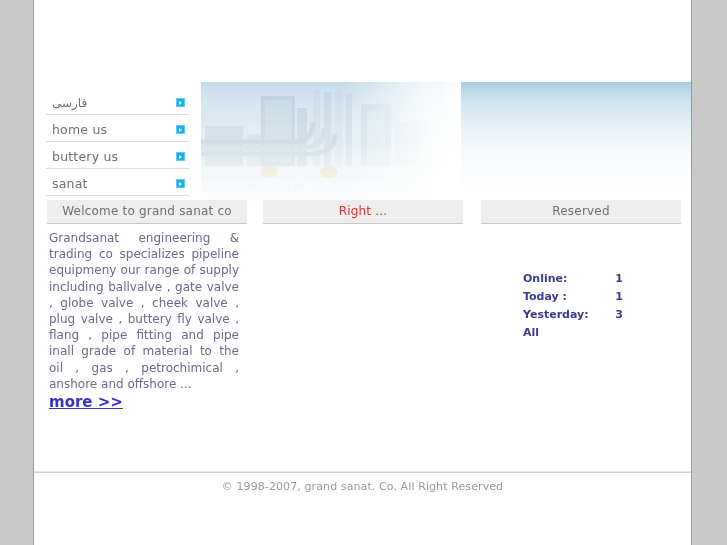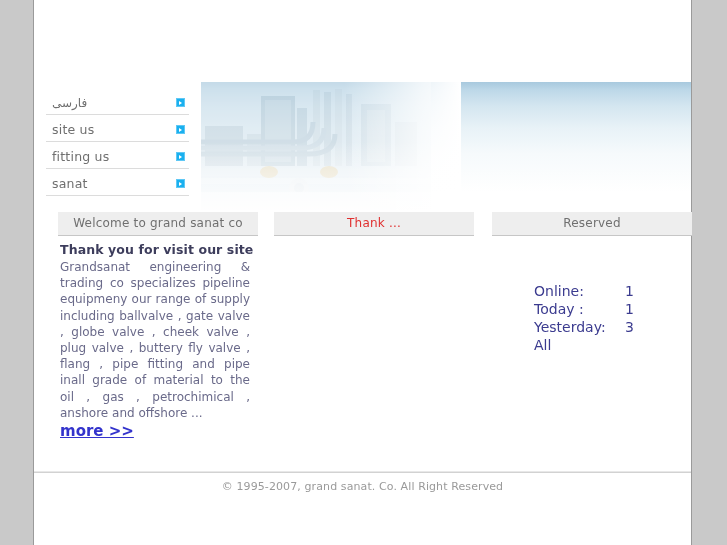--- a/index.html
+++ b/index.html
@@ -127,24 +127,23 @@
     width: 0; height: 0;
     border-top: 2px solid transparent;
     border-bottom: 2px solid transparent;
     border-left: 3px solid #ffffff;
   }
 
   
   .columns {
     position: absolute;
     left: 0;
-    top: 212px;
+    top: 200px;
     width: 564px;
     height: 258px;
-    margin-left: 11px;
   }
 
   .panel { position: absolute; top: 0; }
   .panel-left   { left: 13px;  width: 200px; }
   .panel-mid    { left: 229px; width: 200px; }
   .panel-right  { left: 447px; width: 200px; }
 
   .panel-head {
     height: 23px;
     line-height: 23px;
@@ -182,22 +181,22 @@
     font-size: 15px;
     font-weight: bold;
     color: #3333cc;
     text-decoration: underline;
     cursor: pointer;
   }
 
   
   .stats {
     margin: 40px 0 0 42px;
-    font-size: 14px;
-    font-weight: normal;
+    font-size: 11px;
+    font-weight: bold;
     color: #3b3b8f;
     line-height: 18px;
   }
   .stats-row { display: block; white-space: nowrap; }
   .stats-label {
     display: inline-block;
     width: 56px;
   }
   .stats-value {
     display: inline-block;
@@ -236,26 +235,26 @@
   <div class="banner-row">
 
     <div class="nav">
 
       <div class="nav-item">
         <span class="nav-label rtl">فارسی</span>
         <span class="nav-bullet"></span>
       </div>
 
       <div class="nav-item">
-        <span class="nav-label">site us</span>
+        <span class="nav-label">home us</span>
         <span class="nav-bullet"></span>
       </div>
 
       <div class="nav-item">
-        <span class="nav-label">fitting us</span>
+        <span class="nav-label">buttery us</span>
         <span class="nav-bullet"></span>
       </div>
 
       <div class="nav-item">
         <span class="nav-label">sanat</span>
         <span class="nav-bullet"></span>
       </div>
 
     </div>
 
@@ -296,28 +295,27 @@
       <div class="banner-haze"></div>
       <div class="banner-fade"></div>
     </div>
   </div>
 
   <div class="columns">
 
     <div class="panel panel-left">
       <div class="panel-head">Welcome to grand sanat co</div>
       <div class="panel-body">
-        <div class="article-title">Thank you for visit our site</div>
         <p class="article-text">Grandsanat engineering &amp; trading co specializes pipeline equipmeny our range of supply including ballvalve , gate valve , globe valve , cheek valve , plug valve , buttery fly valve , flang , pipe fitting and pipe inall grade of material to the oil , gas , petrochimical , anshore and offshore ...</p>
         <span class="more-link">more &gt;&gt;</span>
       </div>
     </div>
 
     <div class="panel panel-mid">
-      <div class="panel-head news">Thank ...</div>
+      <div class="panel-head news">Right ...</div>
       <div class="panel-body"></div>
     </div>
 
     <div class="panel panel-right">
       <div class="panel-head">Reserved</div>
       <div class="panel-body">
         <div class="stats">
 
           <span class="stats-row">
             <span class="stats-label">Online:</span><span class="stats-value">1</span>
@@ -334,15 +332,15 @@
           <span class="stats-all-label">All</span>
 
 
         </div>
       </div>
     </div>
 
   </div>
 
   <div class="footer-rule"></div>
-  <div class="footer-text">© 1995-2007, grand sanat. Co. All Right Reserved</div>
+  <div class="footer-text">© 1998-2007, grand sanat. Co. All Right Reserved</div>
 
 </div>
 
 </body></html>

